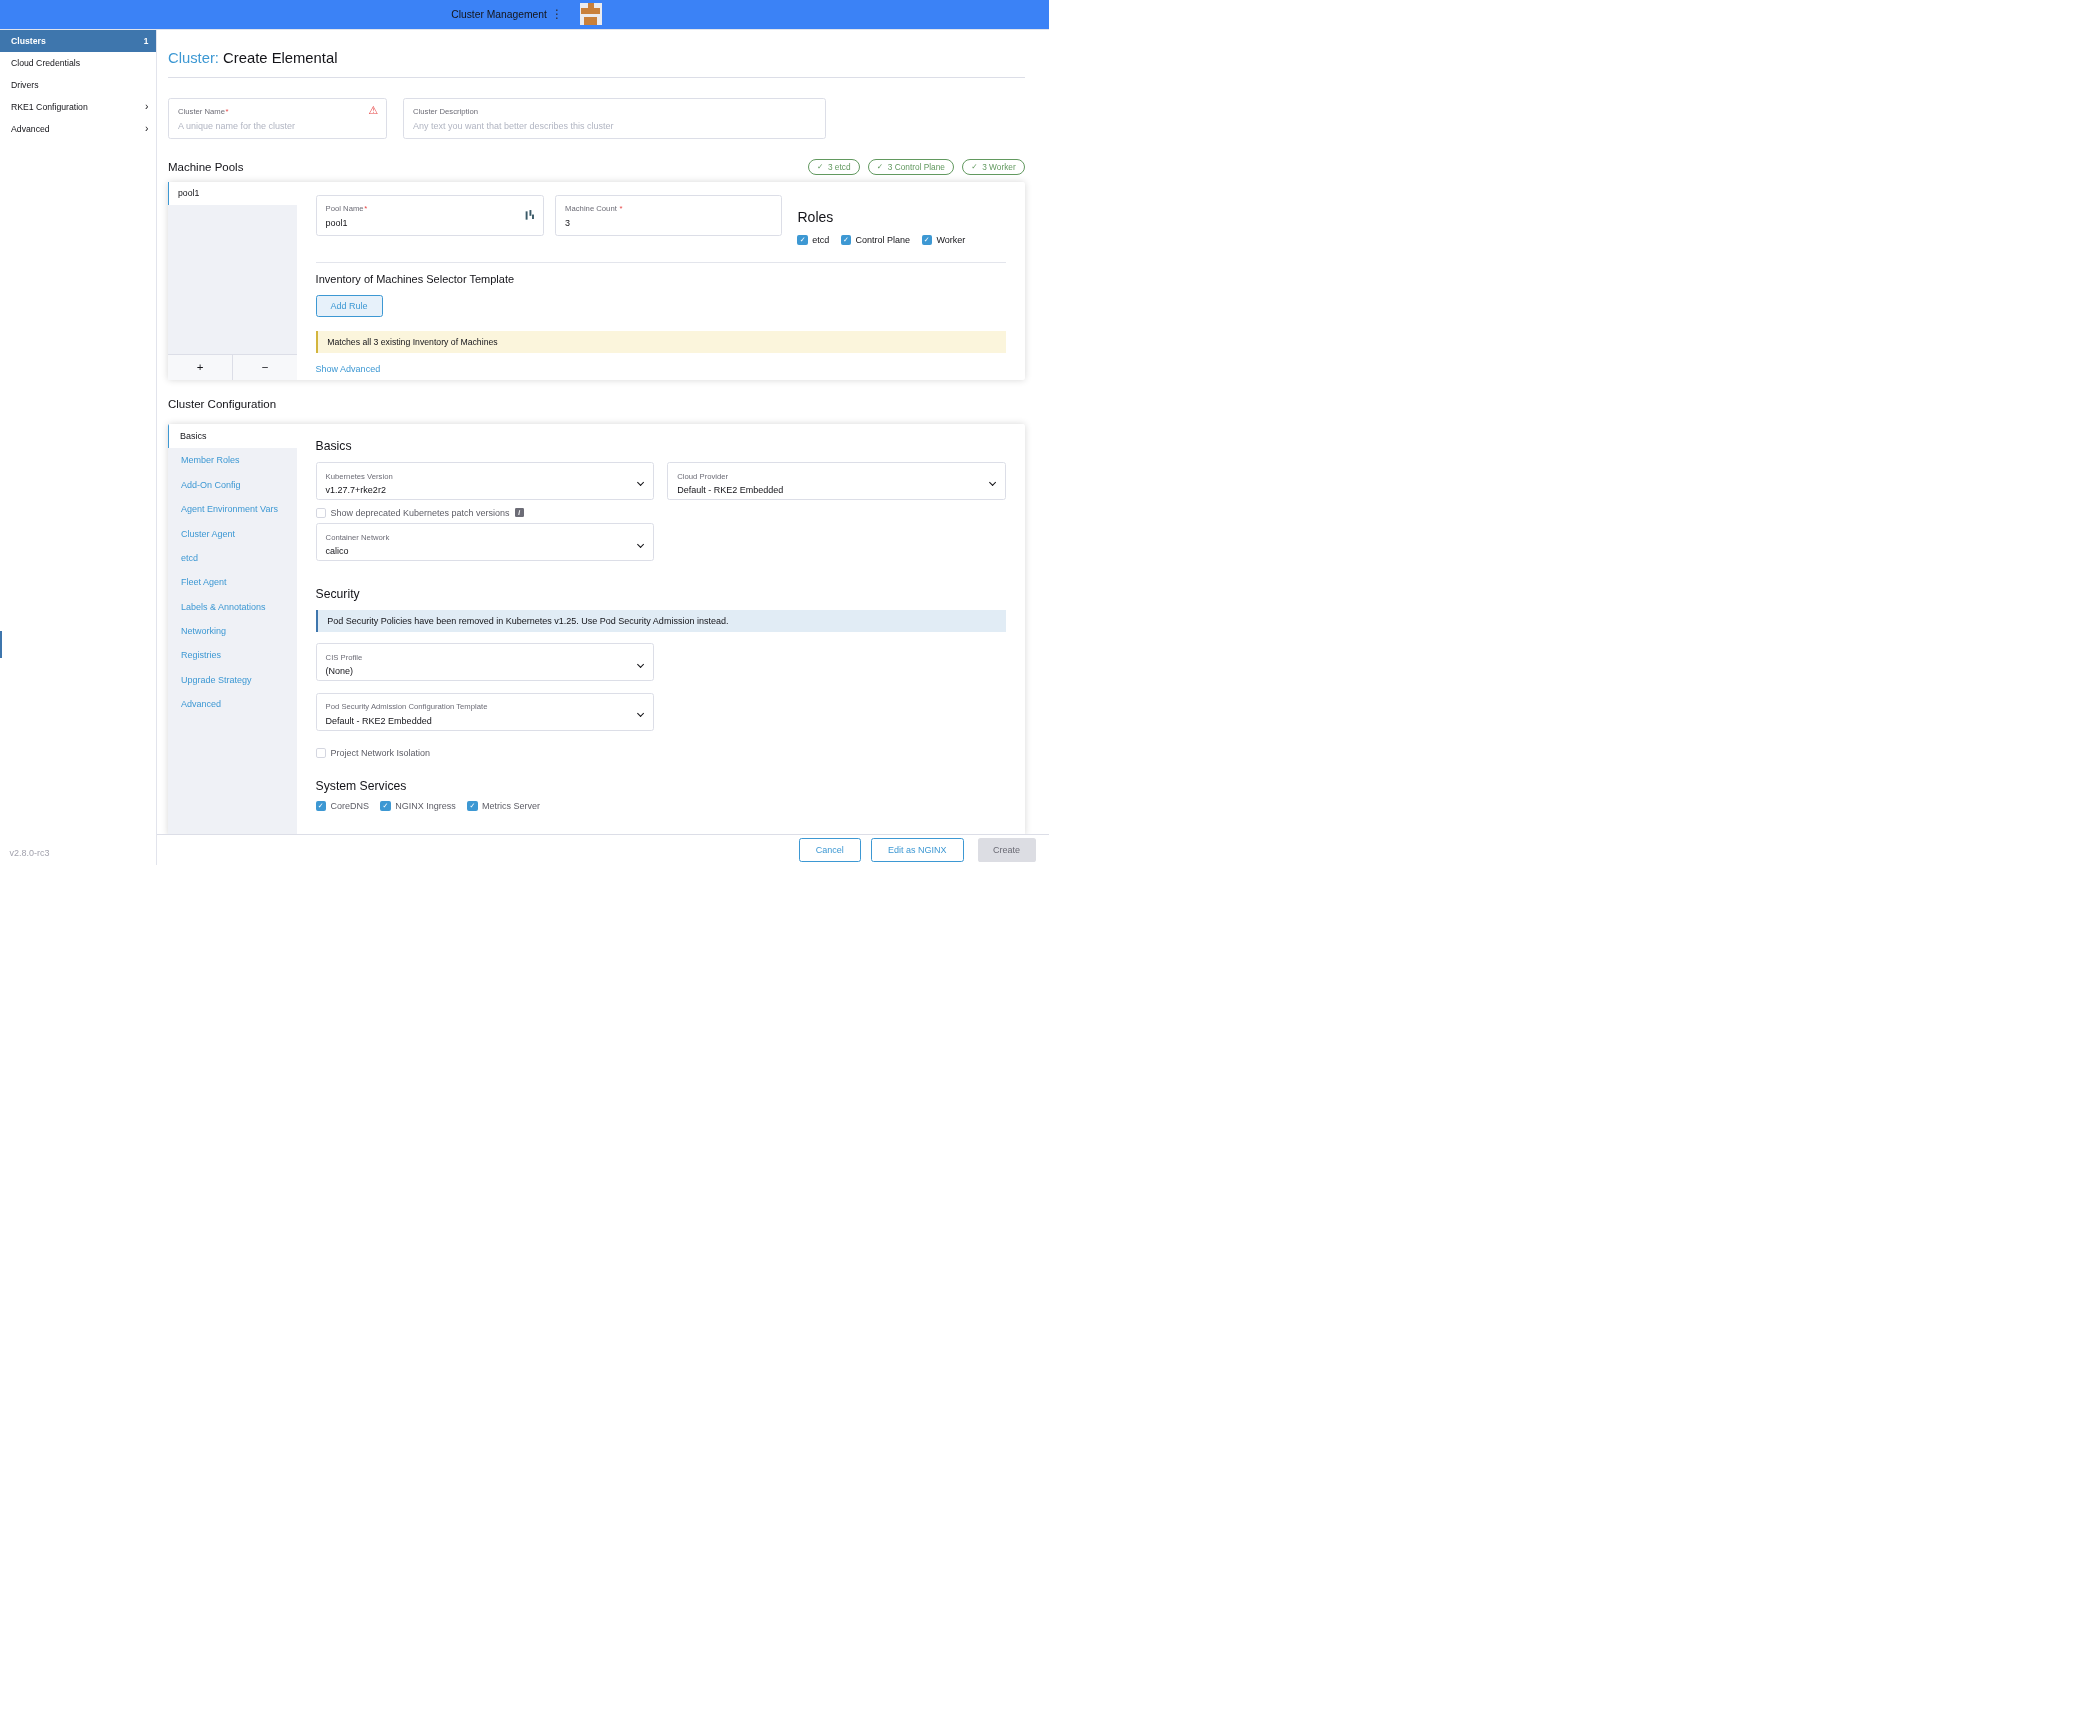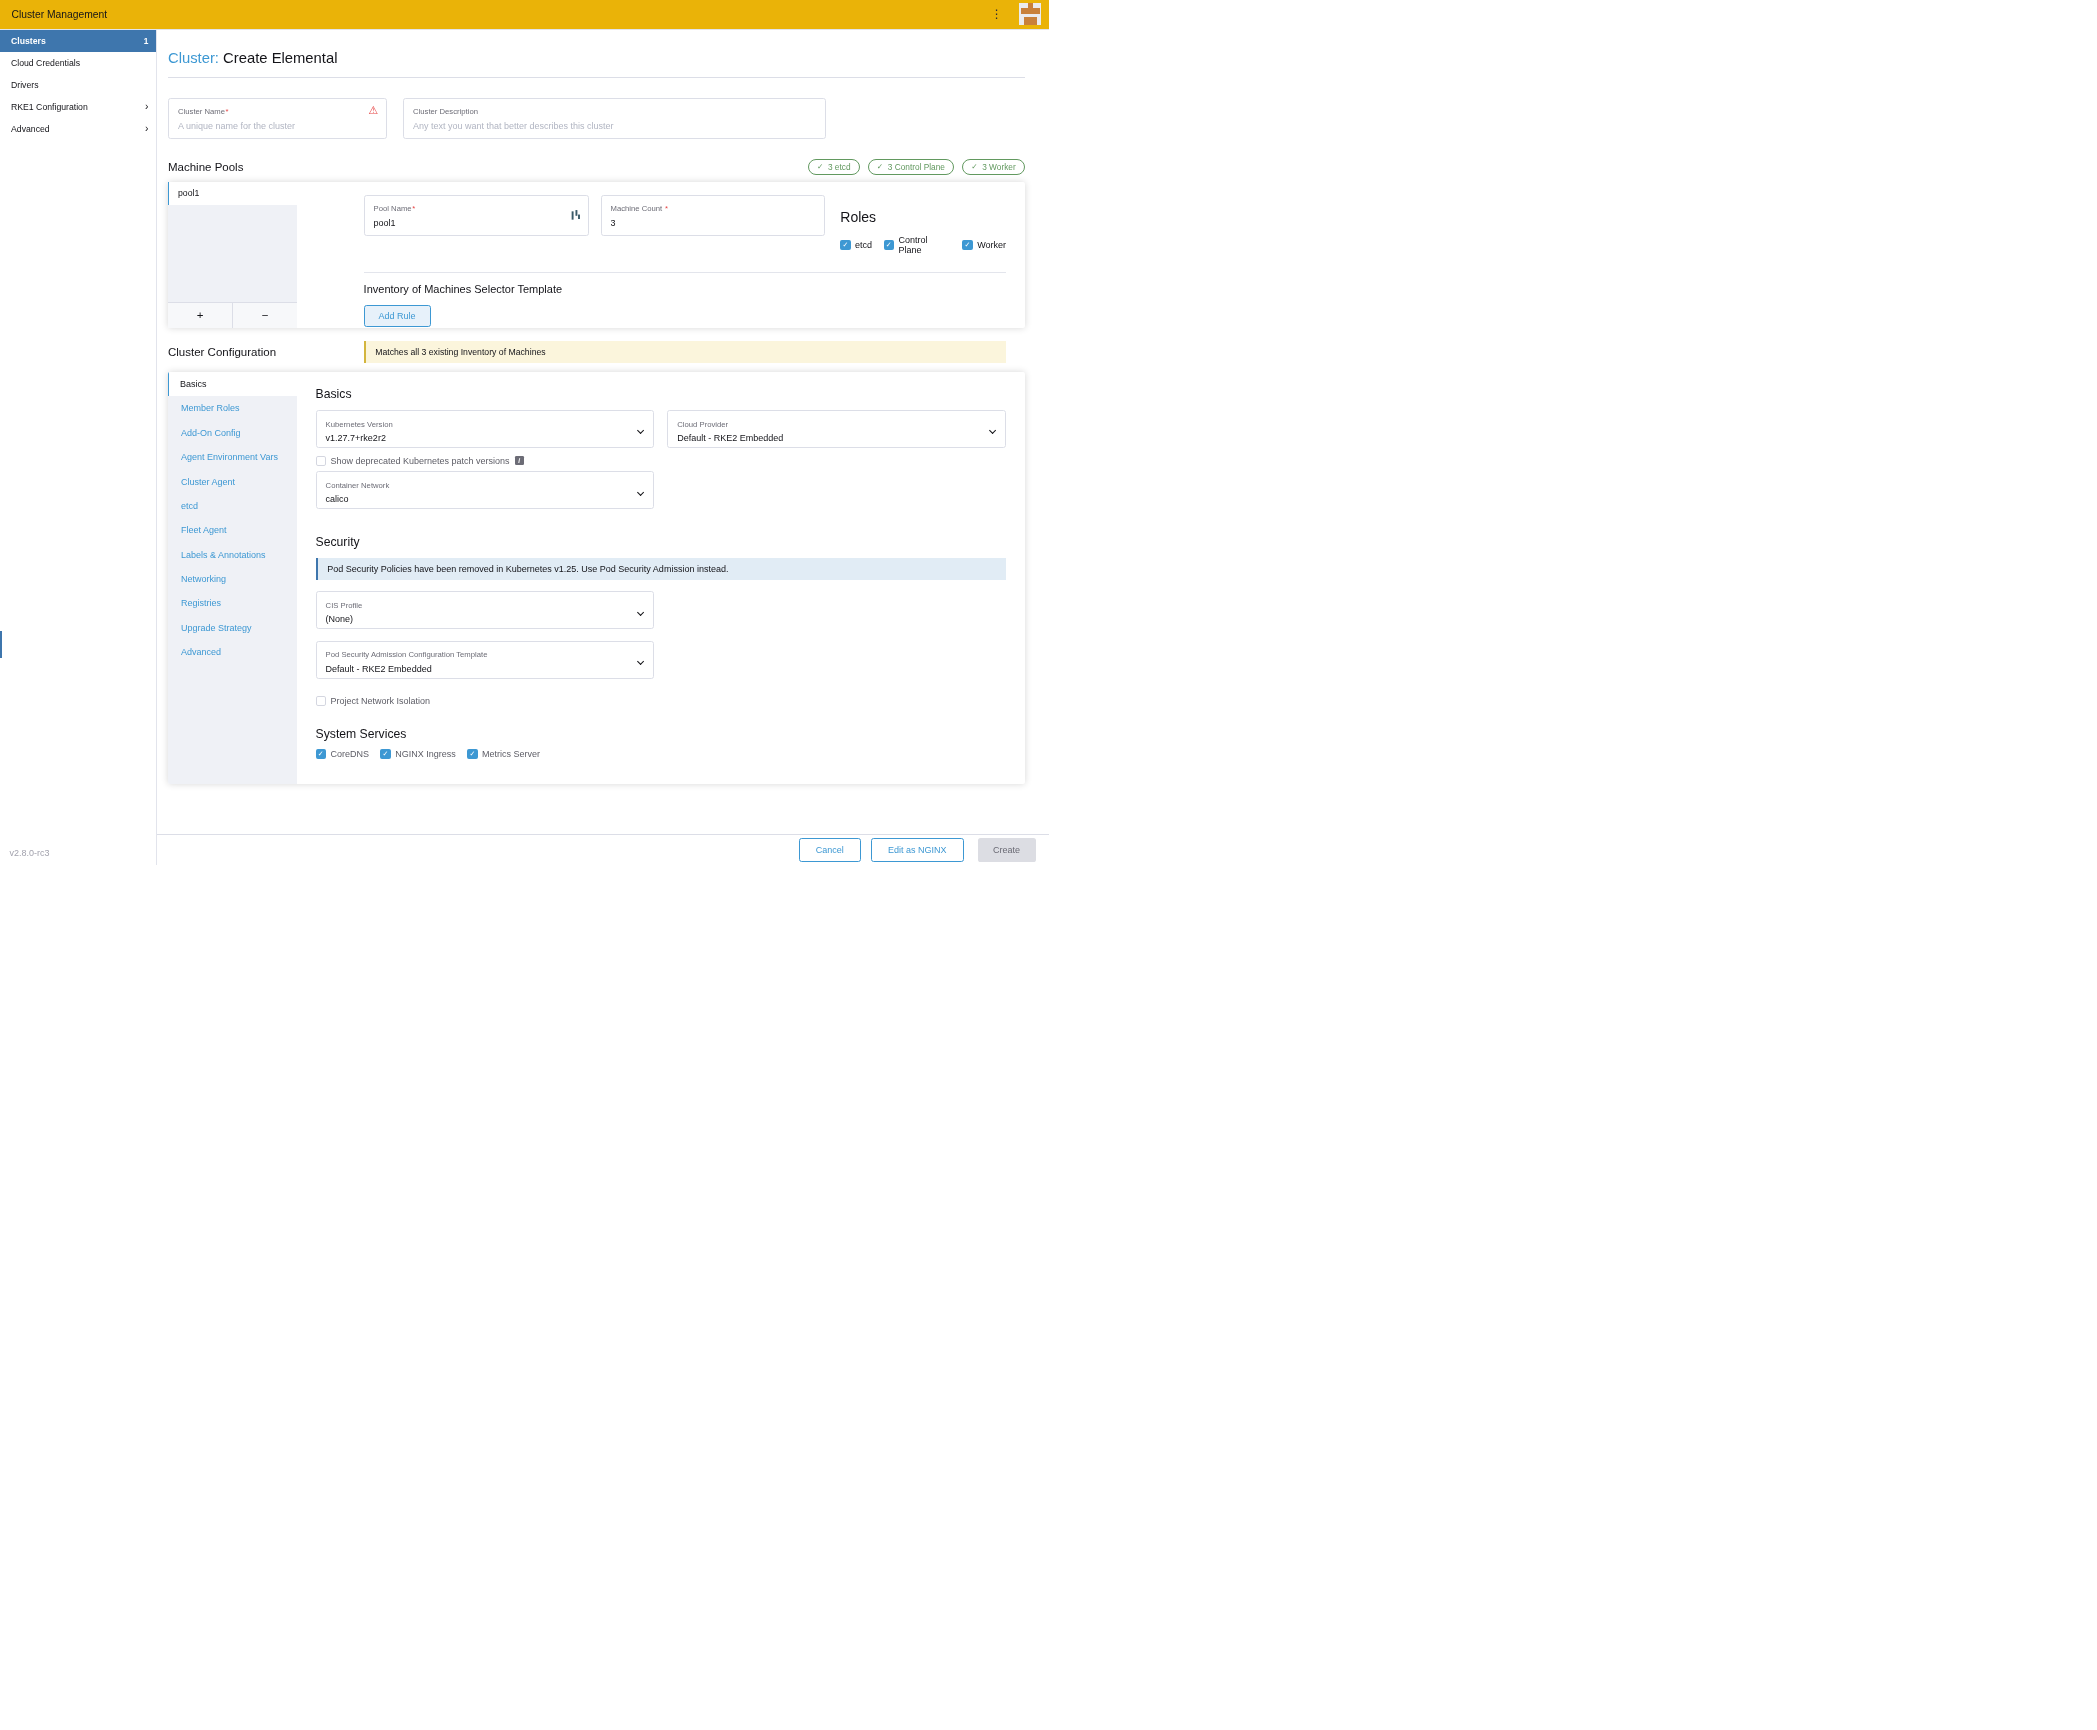--- a/index.html
+++ b/index.html
@@ -1,22 +1,22 @@
 <!DOCTYPE html>
 <html style="font-size:10.3px"><head>
 <meta charset="utf-8">
 <style>
   * { box-sizing: border-box; margin: 0; padding: 0; }
   html,body { background:#ffffff; }
   body { font-family: "Liberation Sans", "DejaVu Sans", sans-serif; color:#141419; }
   .app { position:relative; width:1049px; height:865px; background:#fff; overflow:hidden; }
 
   
-  .topbar { height:29.5px; display:flex; align-items:center; justify-content:space-between;
-            border-bottom:0.6px solid #e2e4ec; padding:0 7.7px 0 11.5px; background:#eab308; position:relative; z-index:5; }
+  .topbar { height:29.5px; display:flex; align-items:center; justify-content:center;
+            border-bottom:0.6px solid #e2e4ec; padding:0 7.7px 0 11.5px; background:#3b82f6; position:relative; z-index:5; }
   .app-title { font-size:10.3px; color:#141419; }
   .topbar-right { display:flex; align-items:center; gap:13px; }
   .kebab { font-size:12.2px; color:#2b2b35; line-height:1; padding:2.6px 3.8px; cursor:pointer; }
   .avatar { width:22px; height:22px; background:#ebebee; position:relative; }
   .avatar .a1 { position:absolute; top:0; left:8.3px; width:5.8px; height:5.1px; background:#c9803a; }
   .avatar .a2 { position:absolute; top:5.1px; left:1.3px; width:19px; height:5.8px; background:#c9803a; }
   .avatar .a3 { position:absolute; top:13.5px; left:4.5px; width:13px; height:8.3px; background:#c9803a; }
 
   
   .body { display:flex; height:836px; }
@@ -52,21 +52,21 @@
 
   
   .mp-header { display:flex; align-items:center; justify-content:space-between; margin-top:20px; }
   .section-h { font-size:11.5px; font-weight:500; color:#141419; }
   .badges { display:flex; gap:7.7px; }
   .badge { display:inline-flex; align-items:center; gap:4.5px; border:0.6px solid #62995f; color:#62995f;
            border-radius:9px; padding:1.9px 8.3px; font-size:8.3px; background:#fff; }
   .badge .bc { font-size:7.7px; }
 
   .card { background:#fff; box-shadow:0 0 7.7px rgba(0,0,0,0.16); border-radius:1.9px; position:relative; }
-  .pool-card { margin-top:7px; height:146px; display:flex;gap:48px; }
+  .pool-card { margin-top:7px; height:198px; display:flex; }
   .pool-col { width:129px; flex:0 0 129px; background:#eff1f6; display:flex; flex-direction:column; }
   .pool-tab { height:23px; background:#fff; border-left:1.9px solid #3d98d3; display:flex; align-items:center;
               padding-left:9px; font-size:8.7px; color:#141419; cursor:pointer; }
   .pool-col .filler { flex:1; }
   .tab-actions { display:flex; height:26px; border-top:0.6px solid #dcdee7; }
   .tab-actions button { flex:1; background:#f7f8fa; border:none; border-right:0.6px solid #dcdee7;
                         font-size:11.5px; color:#141419; cursor:pointer; font-family:inherit; }
   .tab-actions button:last-child { border-right:none; }
 
   .pool-body { flex:1; padding:13px 19px 0 18.6px; min-width:0; }

